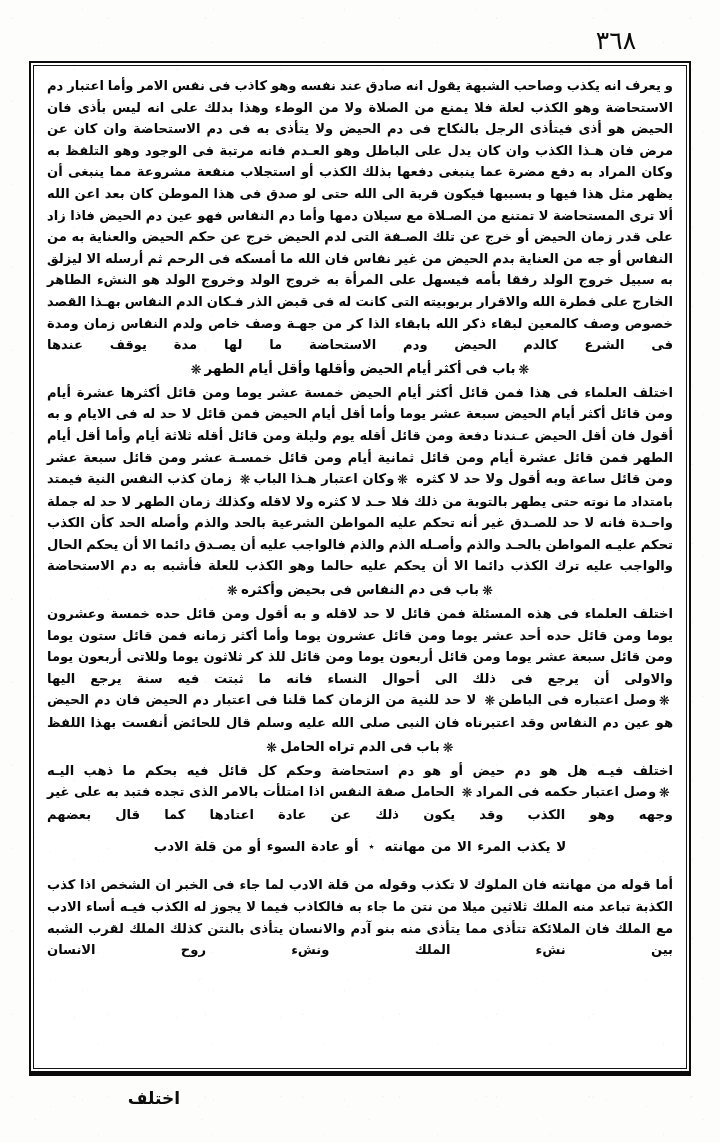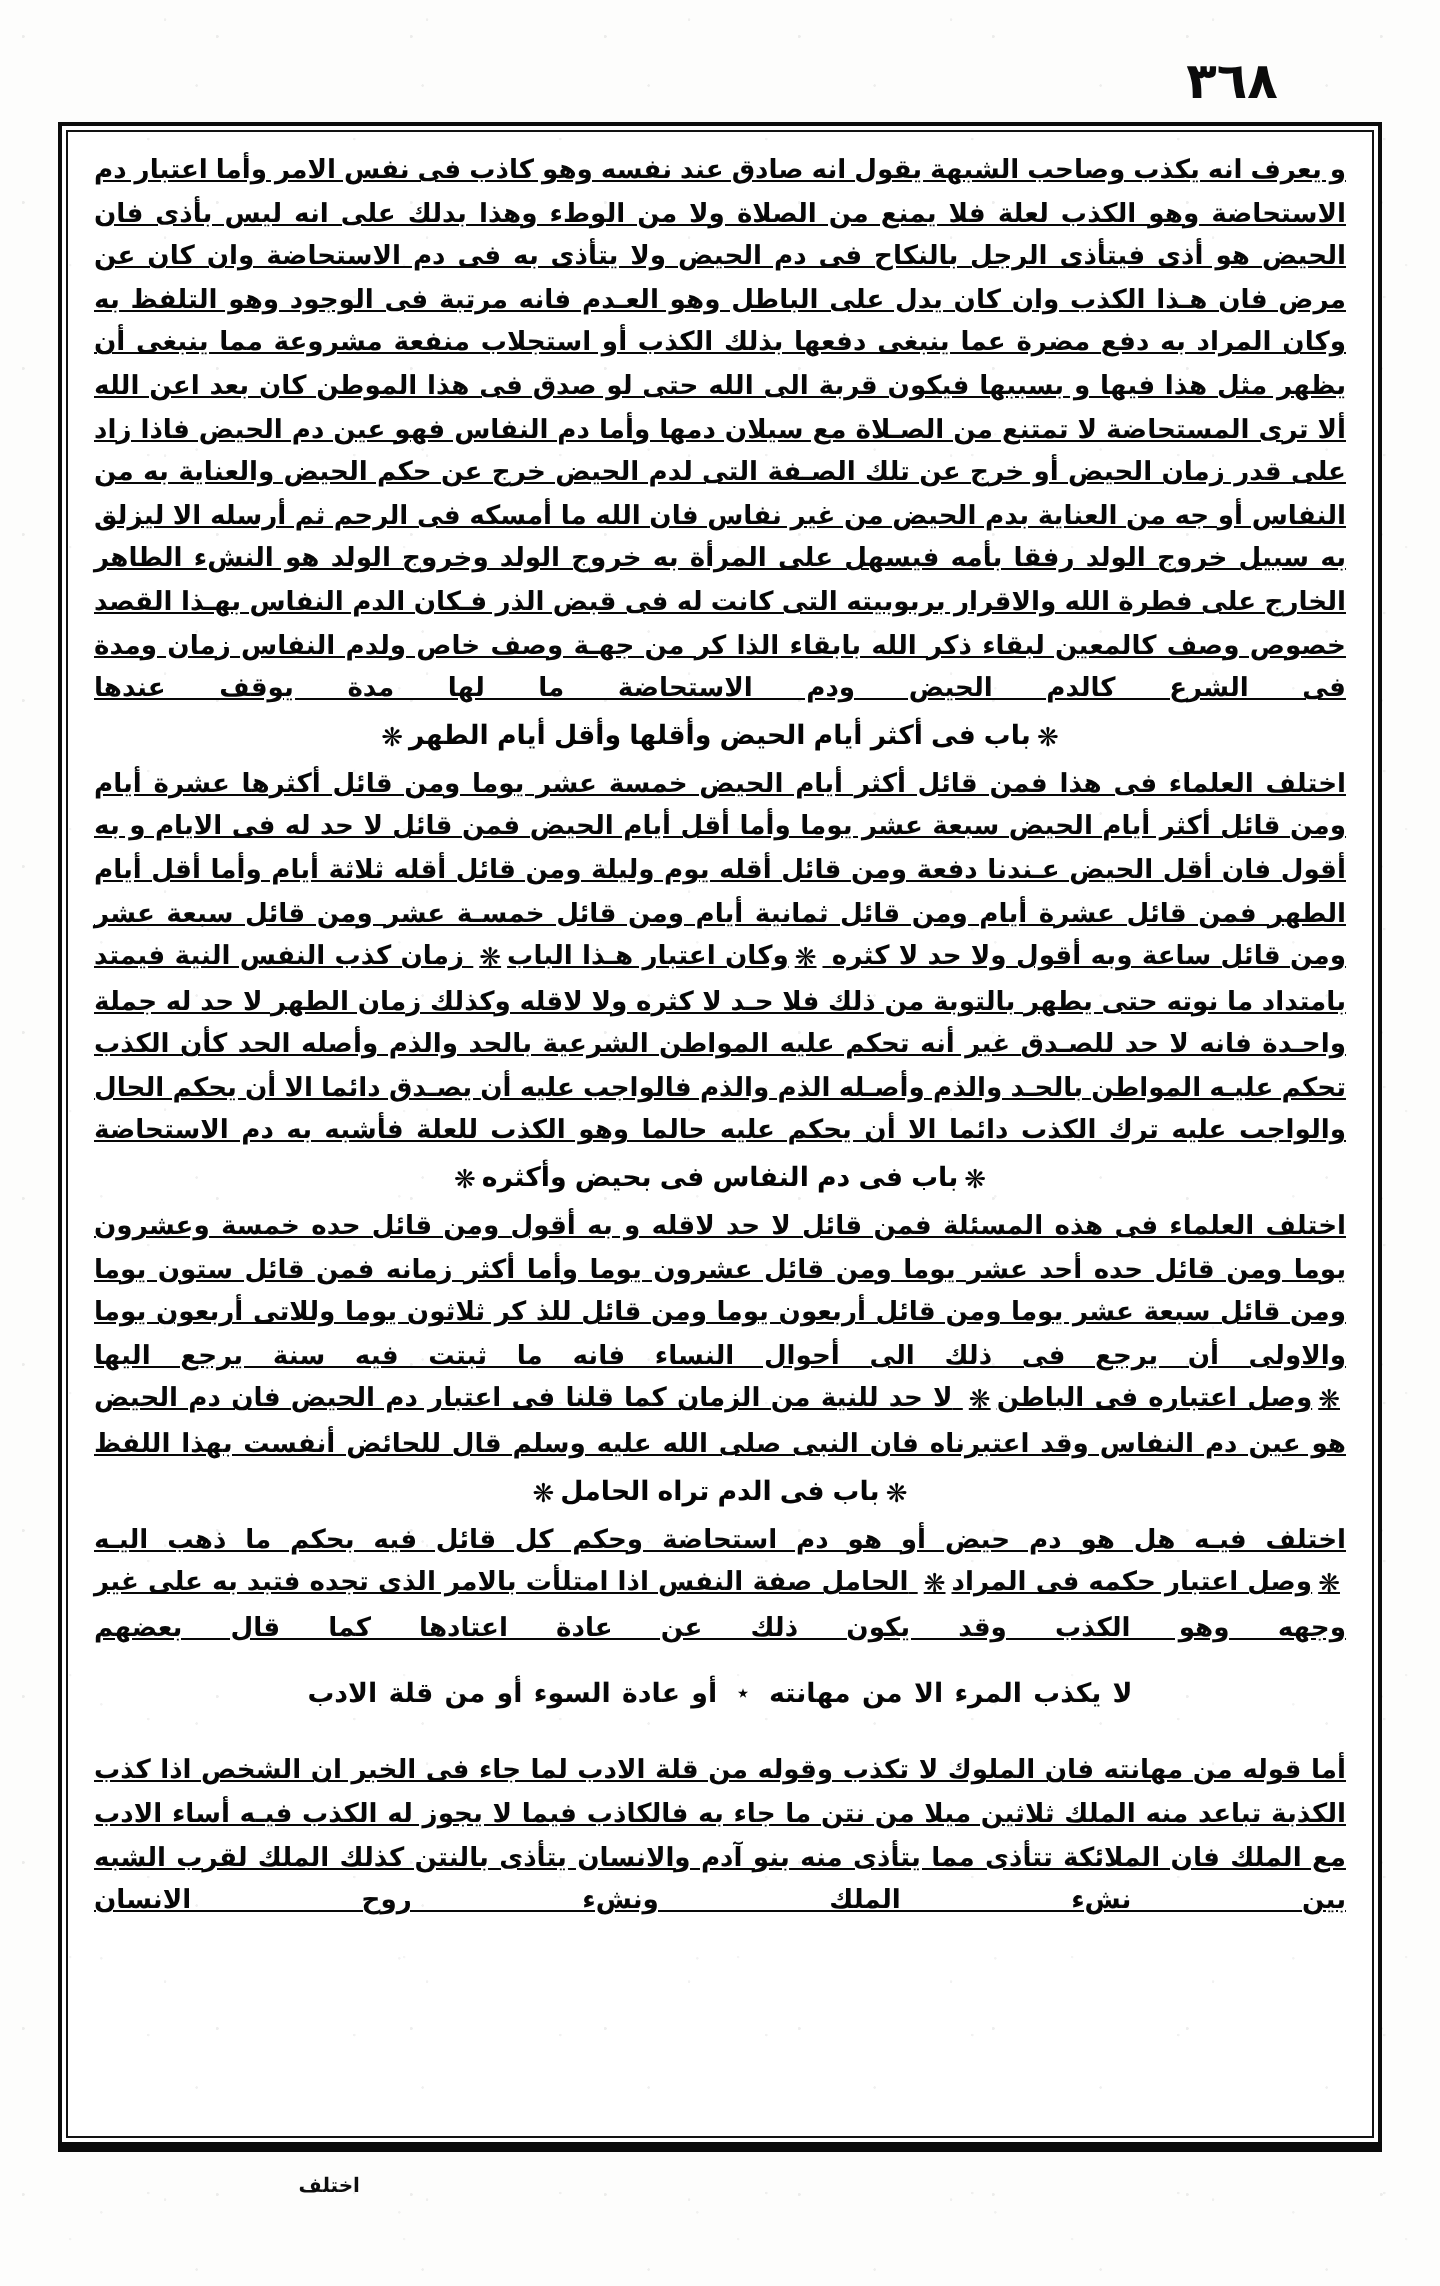--- a/index.html
+++ b/index.html
@@ -42,21 +42,21 @@
 
   
   .folio {
     position: absolute;
     top: 28px;
     right: 44px;
     width: 120px;
     text-align: center;
     font-family: "DejaVu Sans", sans-serif;
     font-size: 25px;
-    font-weight: 700;
+    font-weight: 400;
     letter-spacing: 1px;
     line-height: 1;
     color: #0b0b0b;
     direction: rtl;
   }
 
   
   .text-frame {
     position: absolute;
     left: 29px;
@@ -97,21 +97,20 @@
     font-size: 13.1px;
     line-height: 21.6px;
     letter-spacing: -0.35px;
     word-spacing: -0.6px;
     color: #080808;
     font-weight: 600;
   }
   .para {
     margin: 0;
     padding: 0;
-    text-decoration: underline;
   }
 
   
   .chapter-heading {
     direction: rtl;
     text-align: right;
     text-align-last: center;
     font-size: 13.4px;
     line-height: 23px;
     font-weight: 700;
@@ -152,21 +151,21 @@
     vertical-align: 1px;
   }
 
   
   .catchword {
     position: absolute;
     top: 1088px;
     right: 540px;
     direction: rtl;
     font-family: "DejaVu Sans", sans-serif;
-    font-size: 10px;
+    font-size: 17px;
     font-weight: 600;
     color: #0d0d0d;
     letter-spacing: -0.3px;
   }
 </style>
 </head>
 <body>
 
 <div class="scan-page">
 

